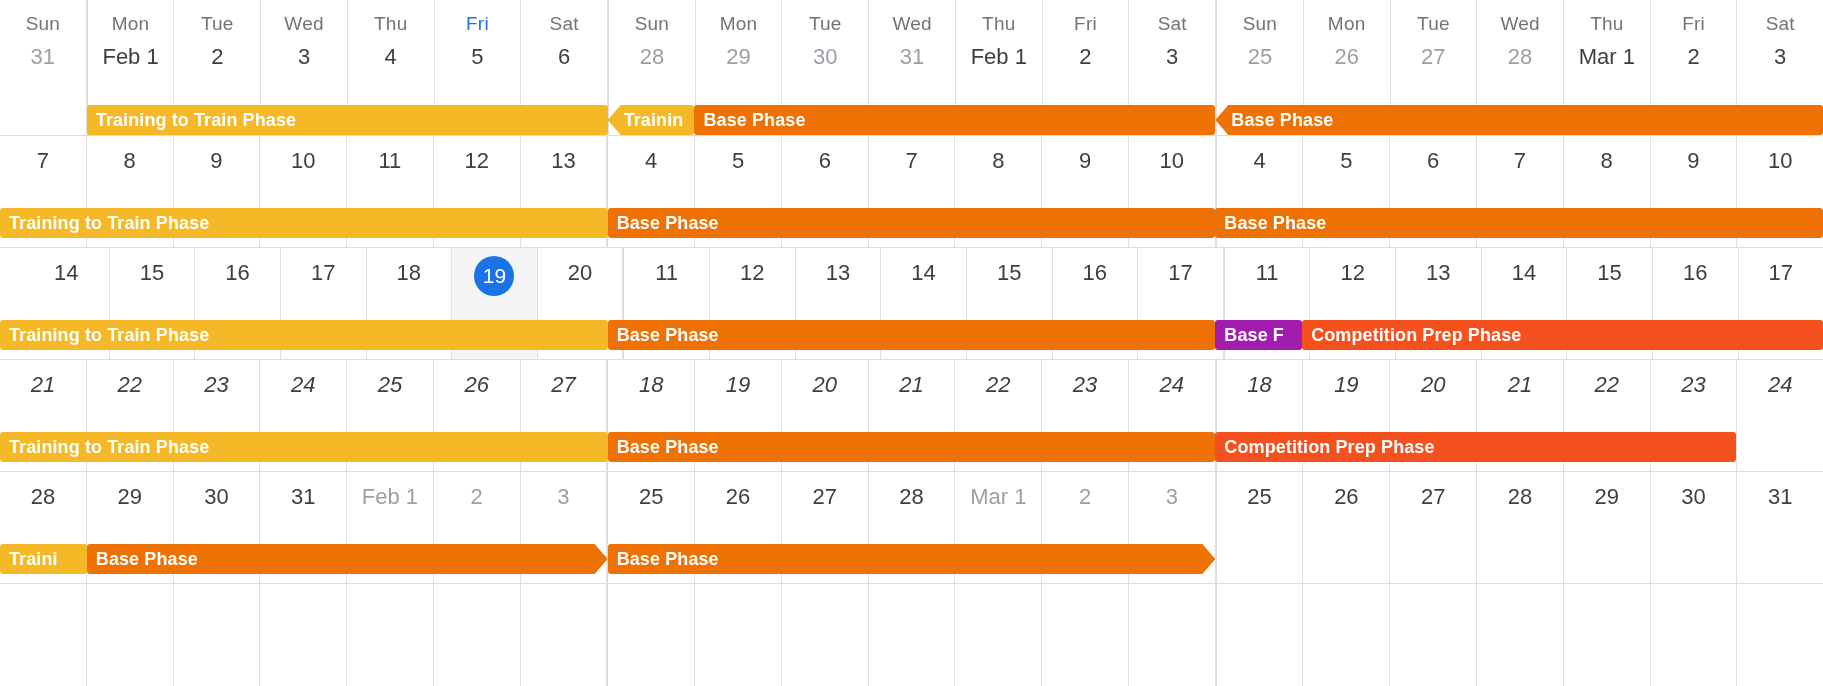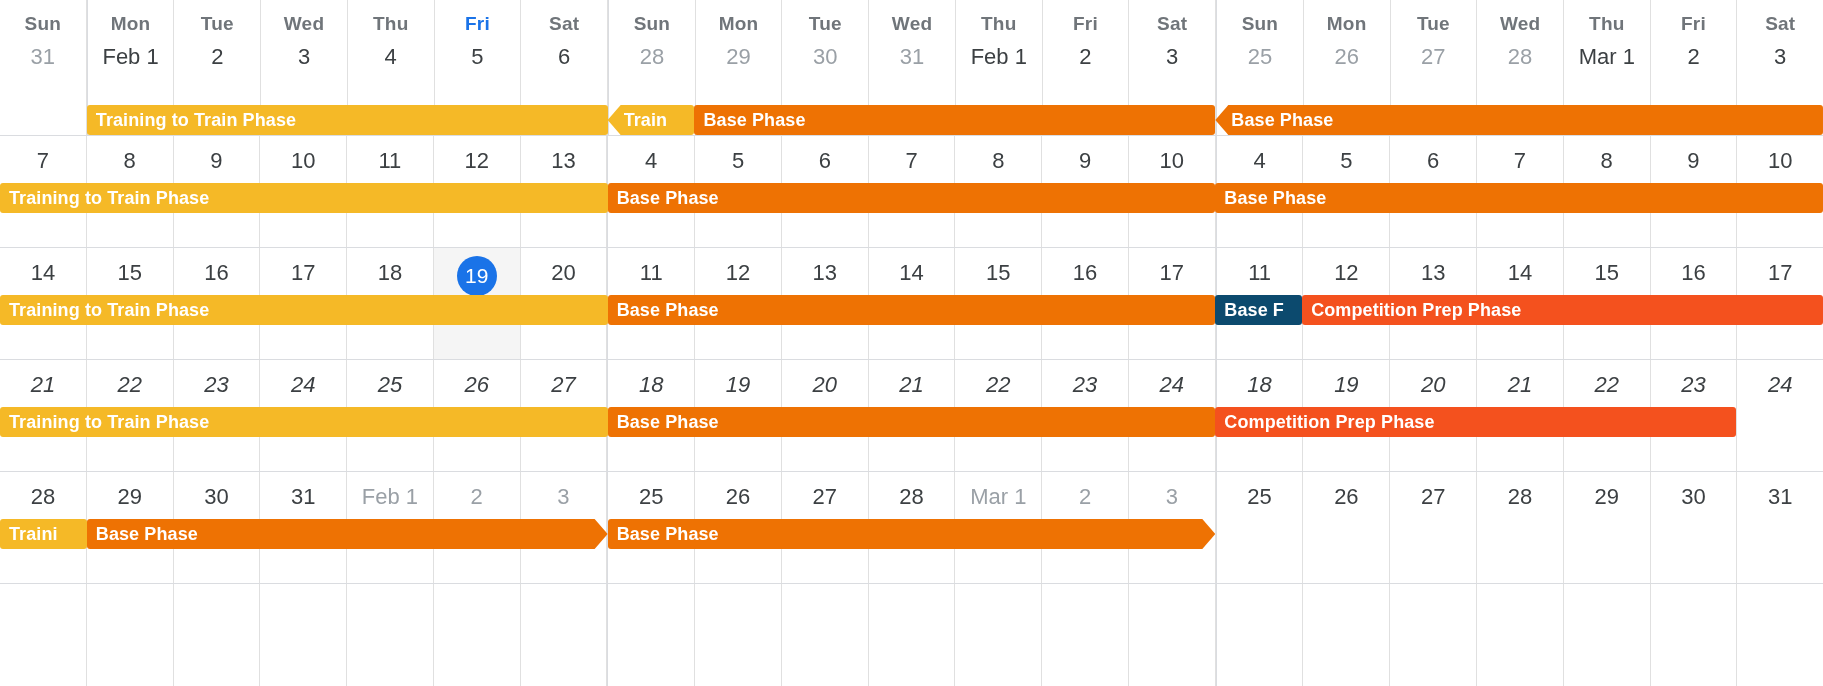--- a/index.html
+++ b/index.html
@@ -33,21 +33,21 @@
     border-right: 1px solid #e0e0e0;
     padding-top: 10px;
     text-align: center;
   }
   .hdr-cell.month-start { border-left: 1px solid #dadce0; }
   .hdr-cell:last-child { border-right: none; }
   .dow {
     font-size: 19px;
     color: #70757a;
     line-height: 28px;
-    font-weight: 700;
+    font-weight: 400;
     letter-spacing: .2px;
   }
   .dow.today-dow { color: #1a73e8; }
   .dnum-h {
     font-size: 22px;
     color: #3c4043;
     line-height: 34px;
     font-weight: 400;
     margin-top: 2px;
   }
@@ -94,20 +94,21 @@
     line-height: 40px;
     font-size: 21px;
   }
 
   
   .bars {
     position: absolute;
     left: 0; right: 0;
     height: 30px;
     pointer-events: none;
+    margin-top: 25px;
   }
   .bar {
     position: absolute;
     height: 30px;
     display: flex;
     align-items: center;
     color: #ffffff;
     font-size: 18px;
     font-weight: 700;
     white-space: nowrap;
@@ -225,21 +226,21 @@
         <div class="hdr-cell">
           <div class="dow">Sat</div>
           <div class="dnum-h">3</div>
         </div>
       </div>
     <div class="bars" style="bottom:0;">
         <div class="bar flat" title="Training to Train Phase" style="left: 4.7619%; width: 28.5714%; background: rgb(245, 185, 39);">
           <span>Training to Train Phase</span>
         </div>
         <div class="bar arrow-left" title="Training to Train Phase" style="left: 33.3333%; width: 4.7619%; background: rgb(245, 185, 39);">
-          <span>Train</span>
+          <span>Trainin</span>
         </div>
         <div class="bar flat" title="Base Phase" style="left: 38.0952%; width: 28.5714%; background: rgb(238, 114, 3);">
           <span>Base Phase</span>
         </div>
         <div class="bar arrow-left" title="Base Phase" style="left: 66.6667%; width: 33.3333%; background: rgb(238, 114, 3);">
           <span>Base Phase</span>
         </div>
       </div>
   </div>
 
@@ -274,21 +275,21 @@
         <div class="bar flat" title="Base Phase" style="left: 33.3333%; width: 33.3333%; background: rgb(238, 114, 3);">
           <span>Base Phase</span>
         </div>
         <div class="bar flat" title="Base Phase" style="left: 66.6667%; width: 33.3333%; background: rgb(238, 114, 3);">
           <span>Base Phase</span>
         </div>
       </div>
   </div>
 
   <div class="week-row r2">
-    <div class="day-cells-wrap" style="display:flex;width:100%;">
+    <div class="day-cells-wrap" style="display:flex;width:100%;padding-left:24px;">
         <div class="day-cell"><div class="dnum">14</div></div>
         <div class="day-cell"><div class="dnum">15</div></div>
         <div class="day-cell"><div class="dnum">16</div></div>
         <div class="day-cell"><div class="dnum">17</div></div>
         <div class="day-cell"><div class="dnum">18</div></div>
         <div class="day-cell today"><div class="dnum today-pill">19</div></div>
         <div class="day-cell"><div class="dnum">20</div></div>
         <div class="day-cell month-start"><div class="dnum">11</div></div>
         <div class="day-cell"><div class="dnum">12</div></div>
         <div class="day-cell"><div class="dnum">13</div></div>
@@ -304,21 +305,21 @@
         <div class="day-cell"><div class="dnum">16</div></div>
         <div class="day-cell"><div class="dnum">17</div></div>
       </div>
     <div class="bars" style="top:47px;">
         <div class="bar flat" title="Training to Train Phase" style="left: 0%; width: 33.3333%; background: rgb(245, 185, 39);">
           <span>Training to Train Phase</span>
         </div>
         <div class="bar flat" title="Base Phase" style="left: 33.3333%; width: 33.3333%; background: rgb(238, 114, 3);">
           <span>Base Phase</span>
         </div>
-        <div class="bar flat" title="Base Phase" style="left: 66.6667%; width: 4.7619%; background: #0c4a6e;">
+        <div class="bar flat" title="Base Phase" style="left: 66.6667%; width: 4.7619%; background: #a21caf;">
           <span>Base F</span>
         </div>
         <div class="bar flat" title="Competition Prep Phase" style="left: 71.4286%; width: 28.5714%; background: rgb(244, 81, 30);">
           <span>Competition Prep Phase</span>
         </div>
       </div>
   </div>
 
   <div class="week-row r3">
     <div class="day-cells-wrap" style="display:flex;width:100%;font-style:italic;">

